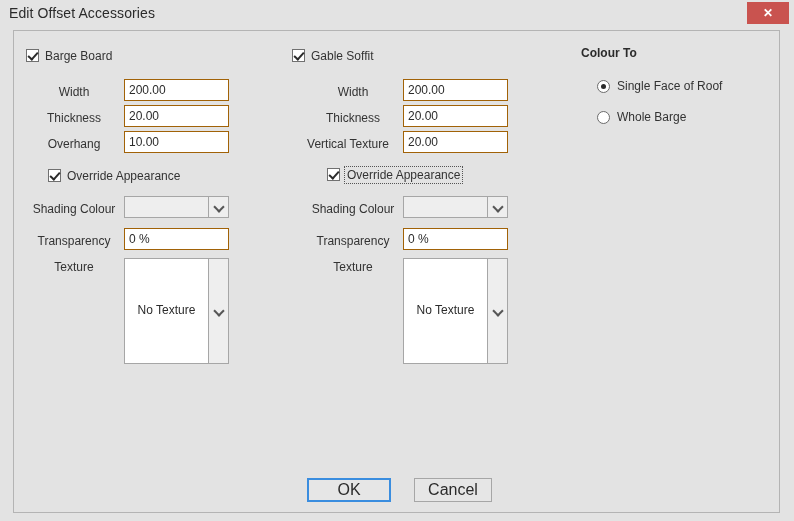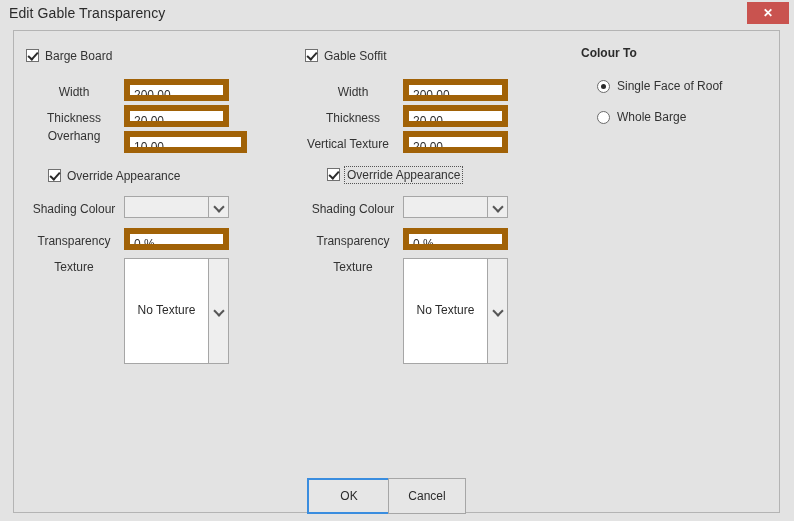--- a/index.html
+++ b/index.html
@@ -101,21 +101,21 @@
     text-align: center;
     font-size: 12px;
     color: #333333;
     white-space: nowrap;
   }
 
   .textbox {
     position: absolute;
     height: 22px;
     box-sizing: border-box;
-    border: 6px solid #a16207;
+    border: 1px solid #a16207;
     background: #ffffff;
     color: #2b2b2b;
     font-family: "Liberation Sans", sans-serif;
     font-size: 12px;
     line-height: 20px;
     padding: 0 4px;
     white-space: nowrap;
     overflow: hidden;
   }
 
@@ -215,66 +215,66 @@
     background: #2b2b2b;
   }
   .radio-label {
     font-size: 12px;
     color: #333333;
   }
 
   
   .dlg-button {
     position: absolute;
-    height: 36px;
+    height: 24px;
     box-sizing: border-box;
     background: #e6e6e6;
     border: 1px solid #a6a6a6;
     font-family: "Liberation Sans", sans-serif;
-    font-size: 12px;
+    font-size: 16px;
     color: #2b2b2b;
     text-align: center;
     line-height: 22px;
     cursor: pointer;
     padding: 0;
   }
   #ok-button {
     left: 307px; top: 478px; width: 84px;
     border: 2px solid #3a8ddf;
     line-height: 20px;
   }
   #cancel-button {
-    left: 388px; top: 478px; width: 78px;
+    left: 414px; top: 478px; width: 78px;
   }
 </style>
 </head>
 <body>
 
 <div id="titlebar">
-  <div id="title-text">Edit Gable Transparency</div>
+  <div id="title-text">Edit Offset Accessories</div>
   <div id="close-button">
     <span class="x-glyph">✕</span>
   </div>
 </div>
 
 <div id="panel">
 
   <div class="cb-row" style="left:12px; top:18px;">
     <span class="checkbox checked"></span>
     <span class="cb-label">Barge Board</span>
   </div>
 
   <div class="field-label" style="left:10px; top:54px; width:100px;">Width</div>
   <div class="textbox" style="left:110px; top:48px; width:105px;">200.00</div>
 
   <div class="field-label" style="left:10px; top:80px; width:100px;">Thickness</div>
   <div class="textbox" style="left:110px; top:74px; width:105px;">20.00</div>
 
-  <div class="field-label" style="left:10px; top:98px; width:100px;">Overhang</div>
-  <div class="textbox" style="left:110px; top:100px; width:123px;">10.00</div>
+  <div class="field-label" style="left:10px; top:106px; width:100px;">Overhang</div>
+  <div class="textbox" style="left:110px; top:100px; width:105px;">10.00</div>
 
   <div class="cb-row" style="left:34px; top:138px;">
     <span class="checkbox checked"></span>
     <span class="cb-label">Override Appearance</span>
   </div>
 
   <div class="field-label" style="left:10px; top:171px; width:100px;">Shading Colour</div>
   <div class="combo" style="left:110px; top:165px; width:105px;">
     <span class="combo-value"></span>
     <span class="combo-arrow">
@@ -288,21 +288,21 @@
   <div class="field-label" style="left:10px; top:229px; width:100px;">Texture</div>
   <div class="texture-box" style="left:110px; top:227px; width:105px; height:106px;">
     <span class="tex-area">
       <span class="tex-text">No Texture</span>
     </span>
     <span class="tex-arrow">
         <i class="chev"></i>
       </span>
   </div>
 
-  <div class="cb-row" style="left:291px; top:18px;">
+  <div class="cb-row" style="left:278px; top:18px;">
     <span class="checkbox checked"></span>
     <span class="cb-label">Gable Soffit</span>
   </div>
 
   <div class="field-label" style="left:289px; top:54px; width:100px;">Width</div>
   <div class="textbox" style="left:389px; top:48px; width:105px;">200.00</div>
 
   <div class="field-label" style="left:289px; top:80px; width:100px;">Thickness</div>
   <div class="textbox" style="left:389px; top:74px; width:105px;">20.00</div>
 

